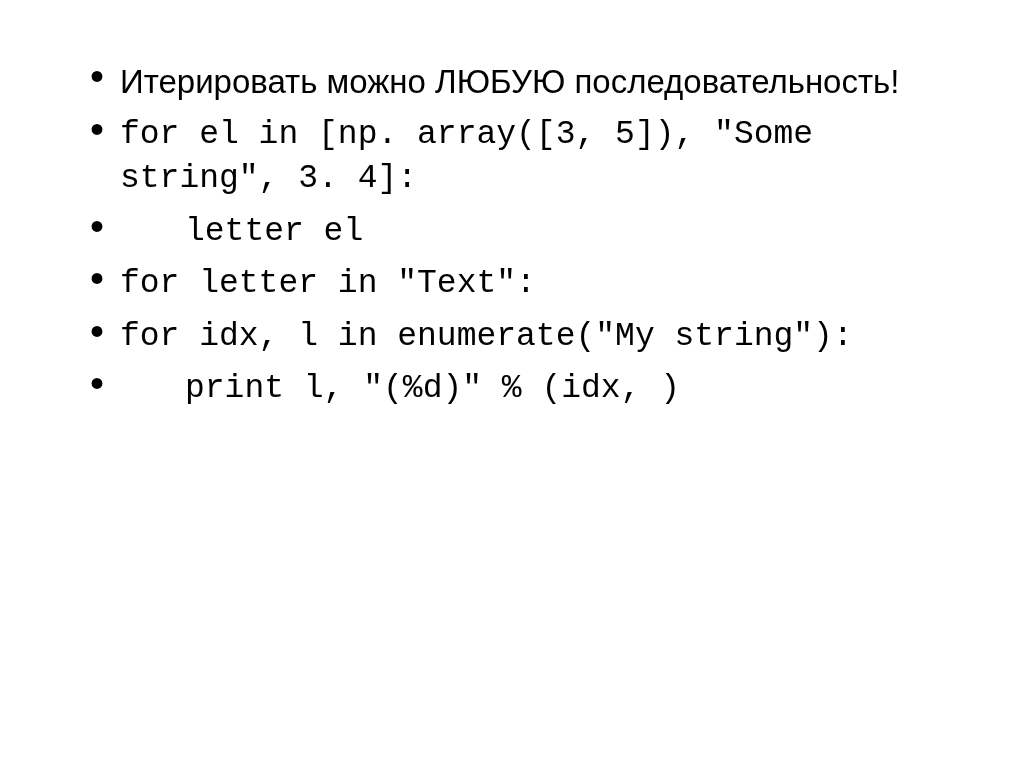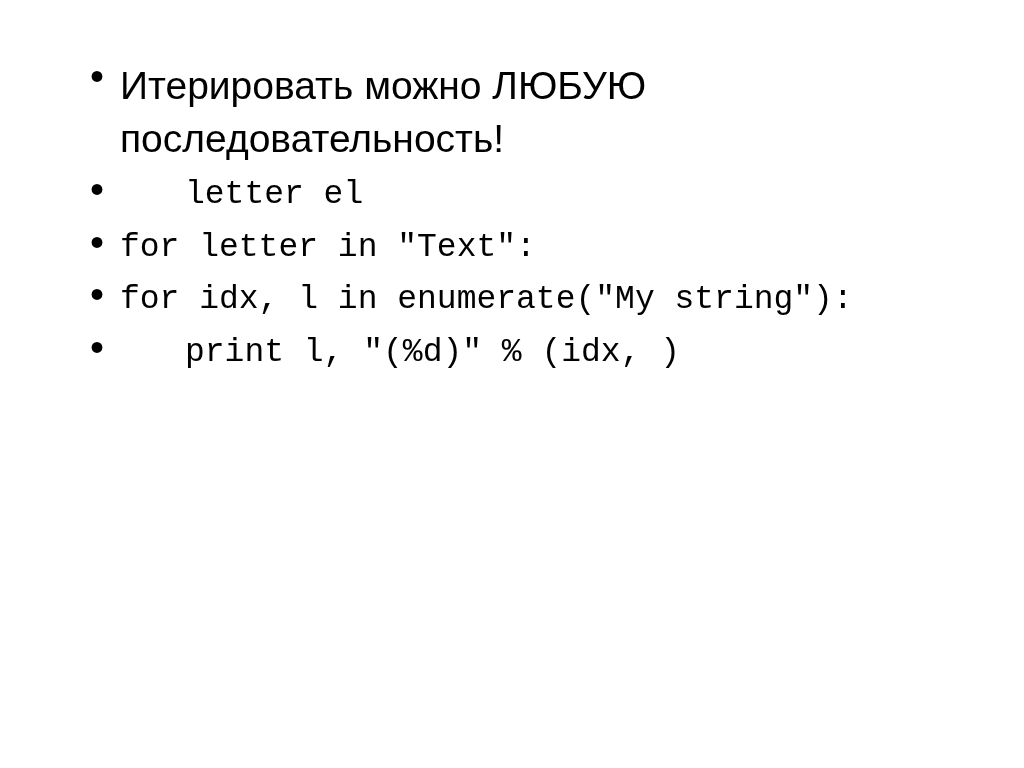--- a/index.html
+++ b/index.html
@@ -38,39 +38,42 @@
     .bullet-item::before {
       content: "•";
       position: absolute;
       left: -30px;
       top: -4px;
       font-size: 40px;
       line-height: 1;
     }
     .regular-text {
       font-family: Arial, sans-serif;
-      font-size: 39px;
+      font-size: 33px;
     }
     .code-text {
       font-family: "Courier New", Courier, monospace;
       font-size: 33px;
     }
     .indented {
       padding-left: 65px;
     }
   </style>
 </head>
 <body>
 
 <div class="slide">
   <ul class="bullet-list">
     <li class="bullet-item">
       <span class="regular-text">Итерировать можно ЛЮБУЮ последовательность!</span>
     </li>
     <li class="bullet-item">
+      <span class="code-text">for el in [np. array([3, 5]), "Some string", 3. 4]:</span>
+    </li>
+    <li class="bullet-item">
       <span class="code-text indented">letter el</span>
     </li>
     <li class="bullet-item">
       <span class="code-text">for letter in "Text":</span>
     </li>
     <li class="bullet-item">
       <span class="code-text">for idx, l in enumerate("My string"):</span>
     </li>
     <li class="bullet-item">
       <span class="code-text indented">print l, "(%d)" % (idx, )</span>

